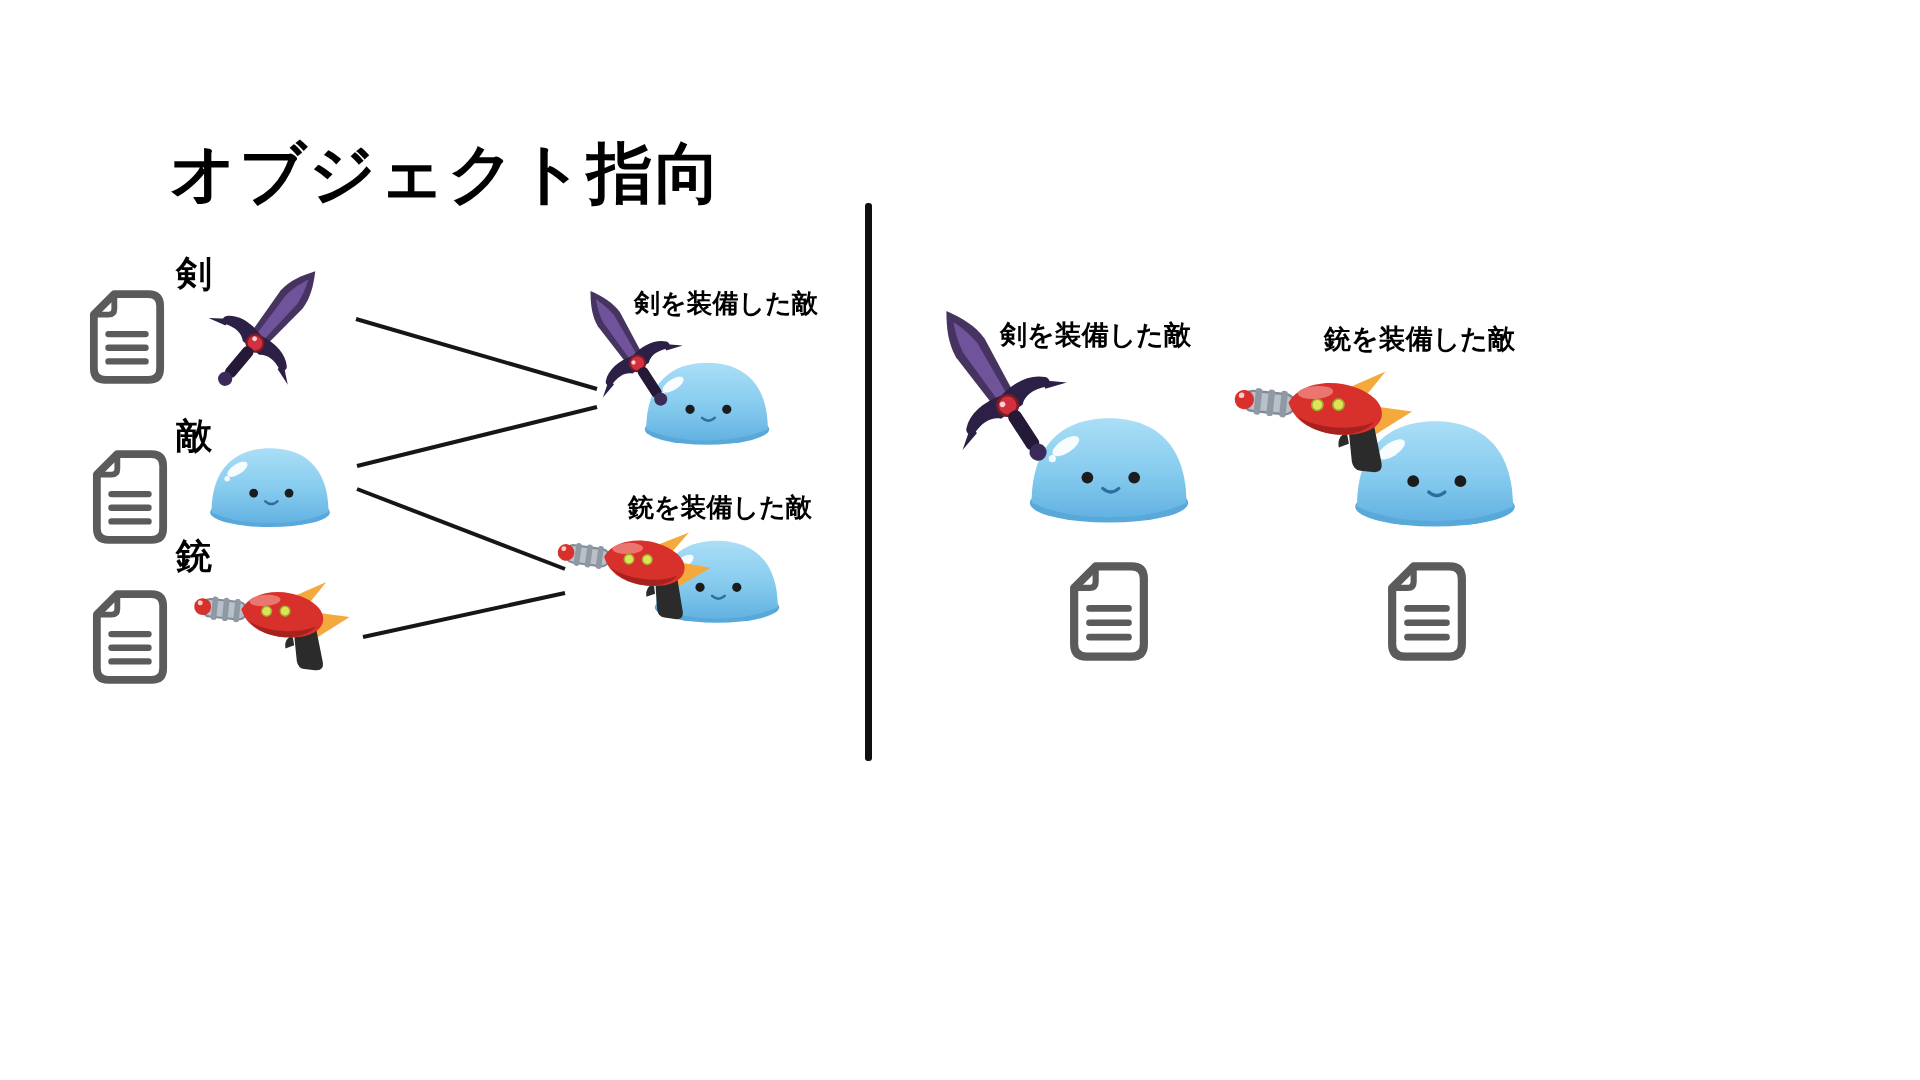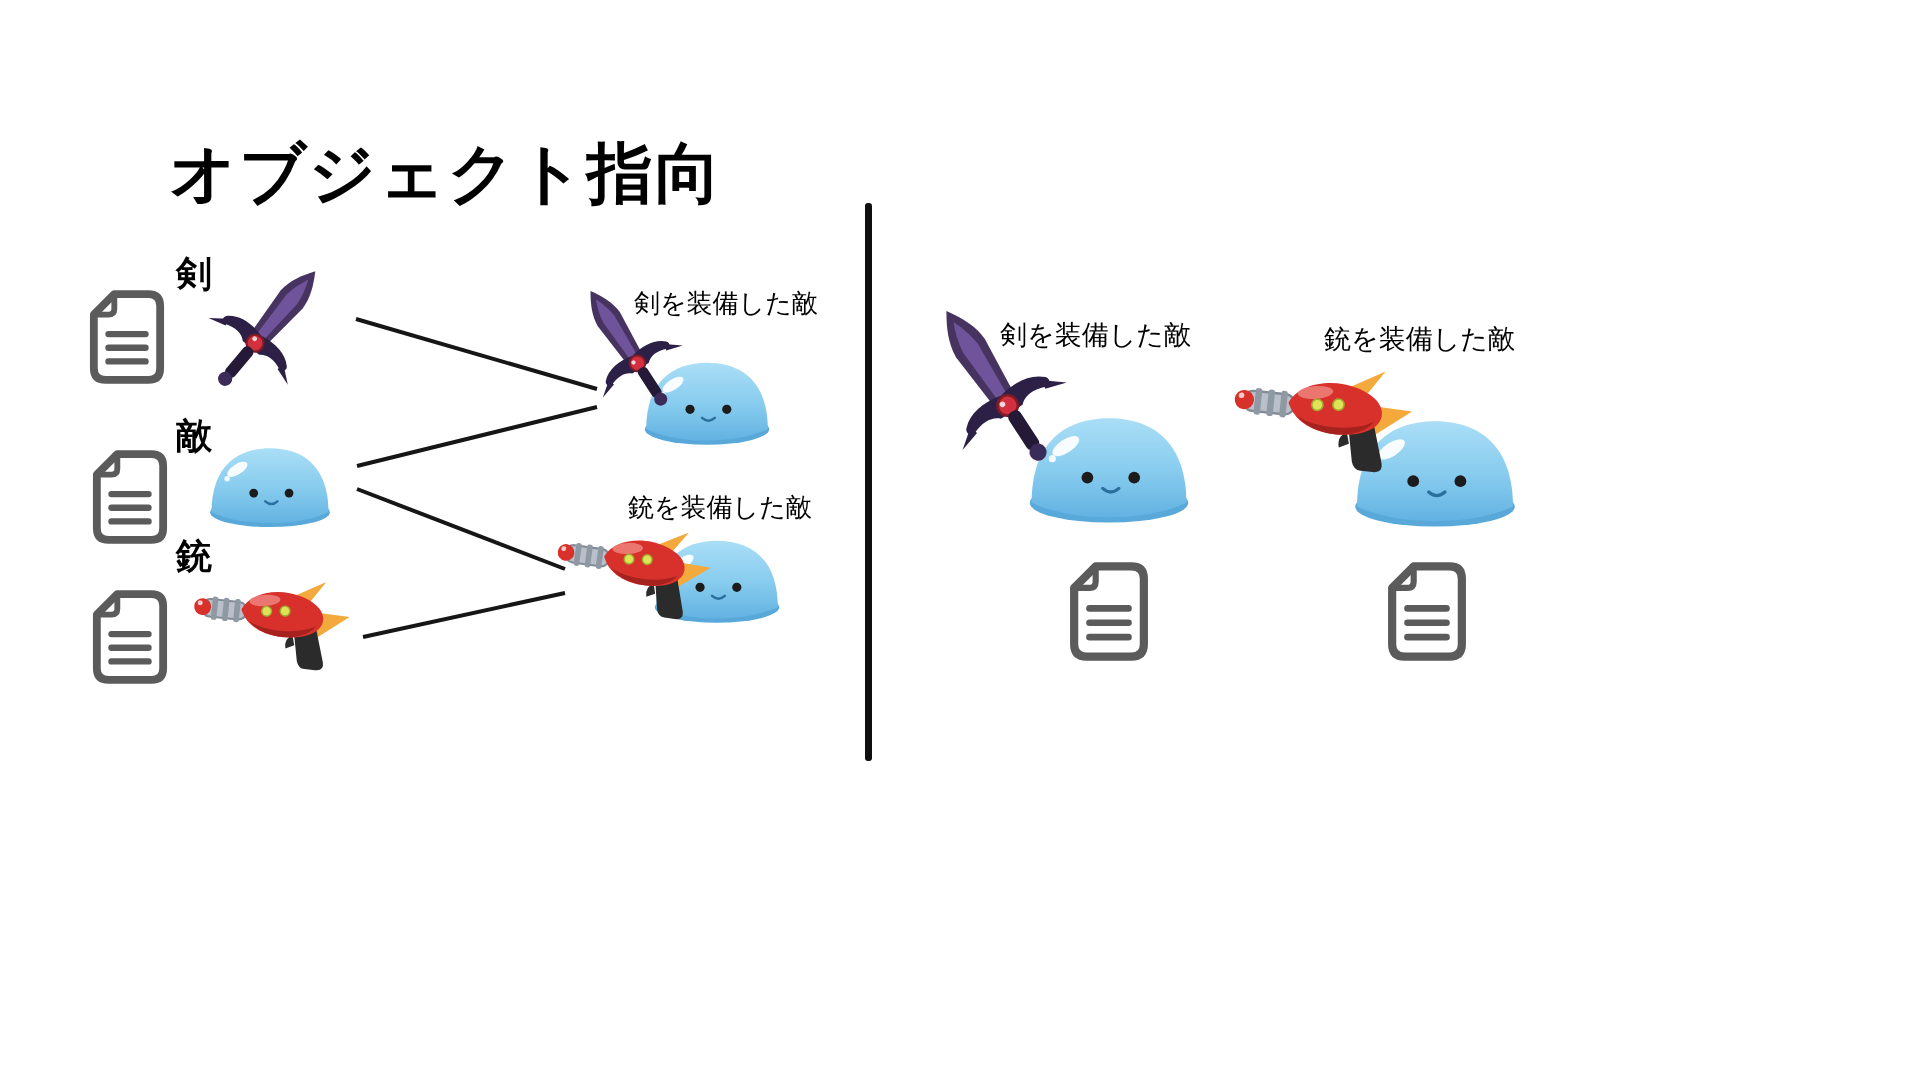--- a/index.html
+++ b/index.html
@@ -25,21 +25,21 @@
   }
   .itemlabel {
     position: absolute;
     font-weight: 800;
     font-size: 36px;
     line-height: 1;
     white-space: nowrap;
   }
   .complabel {
     position: absolute;
-    font-weight: 400;
+    font-weight: 700;
     font-size: 26px;
     line-height: 1;
     white-space: nowrap;
   }
   #divider {
     position: absolute;
     left: 829px; top: 203px;
     width: 7px; height: 558px;
     background: #0f0f0f;
     border-radius: 3px;

